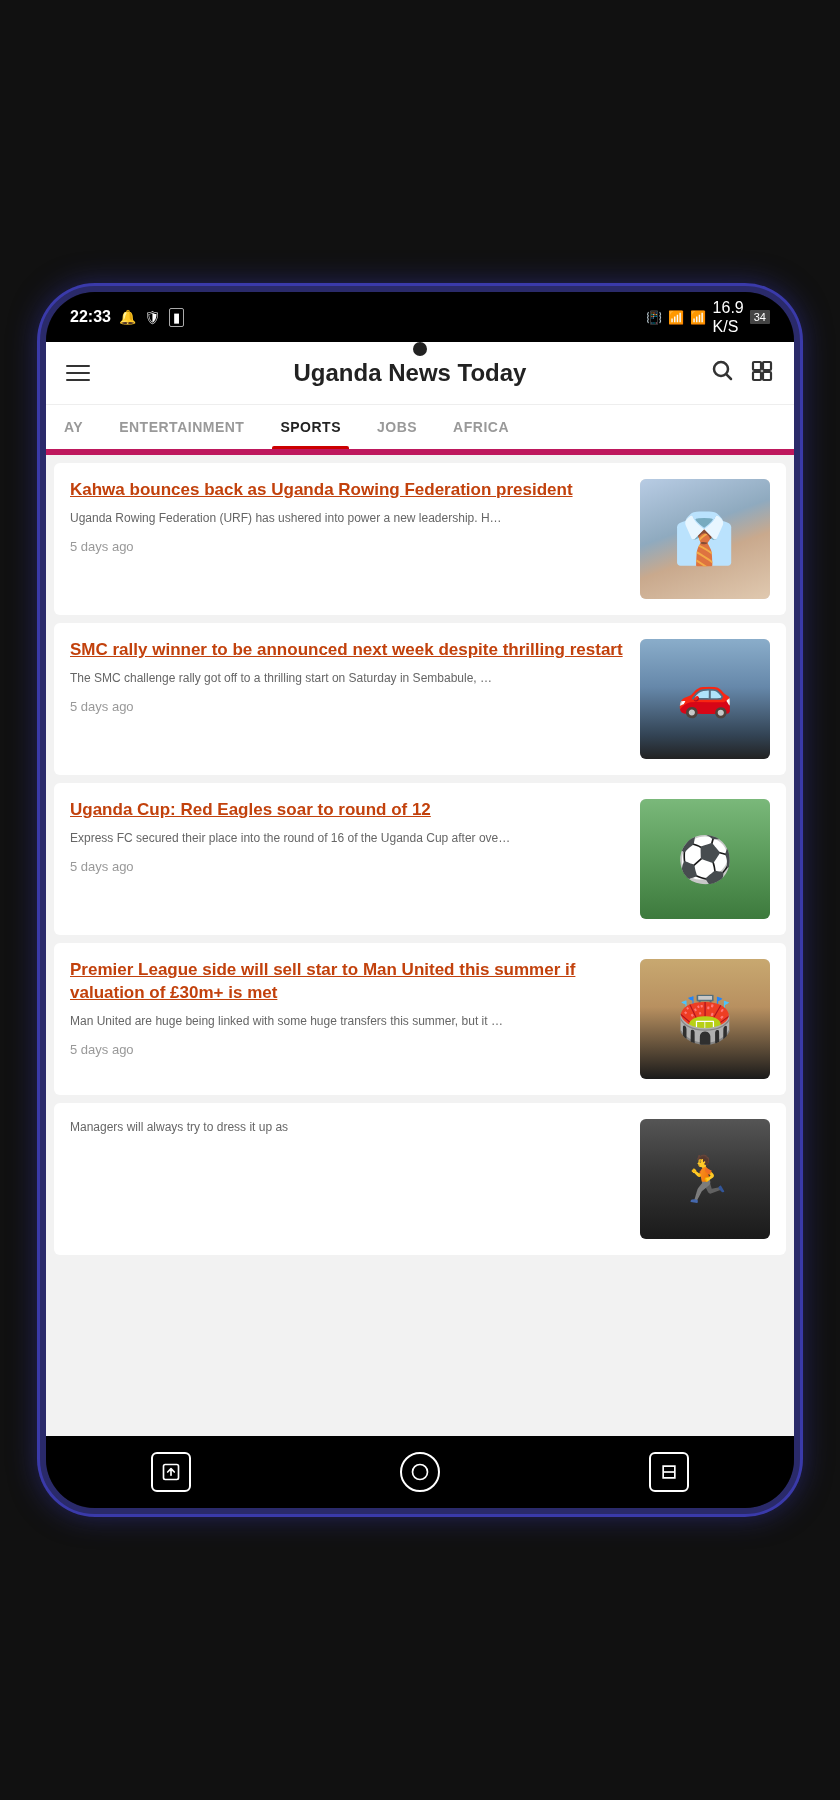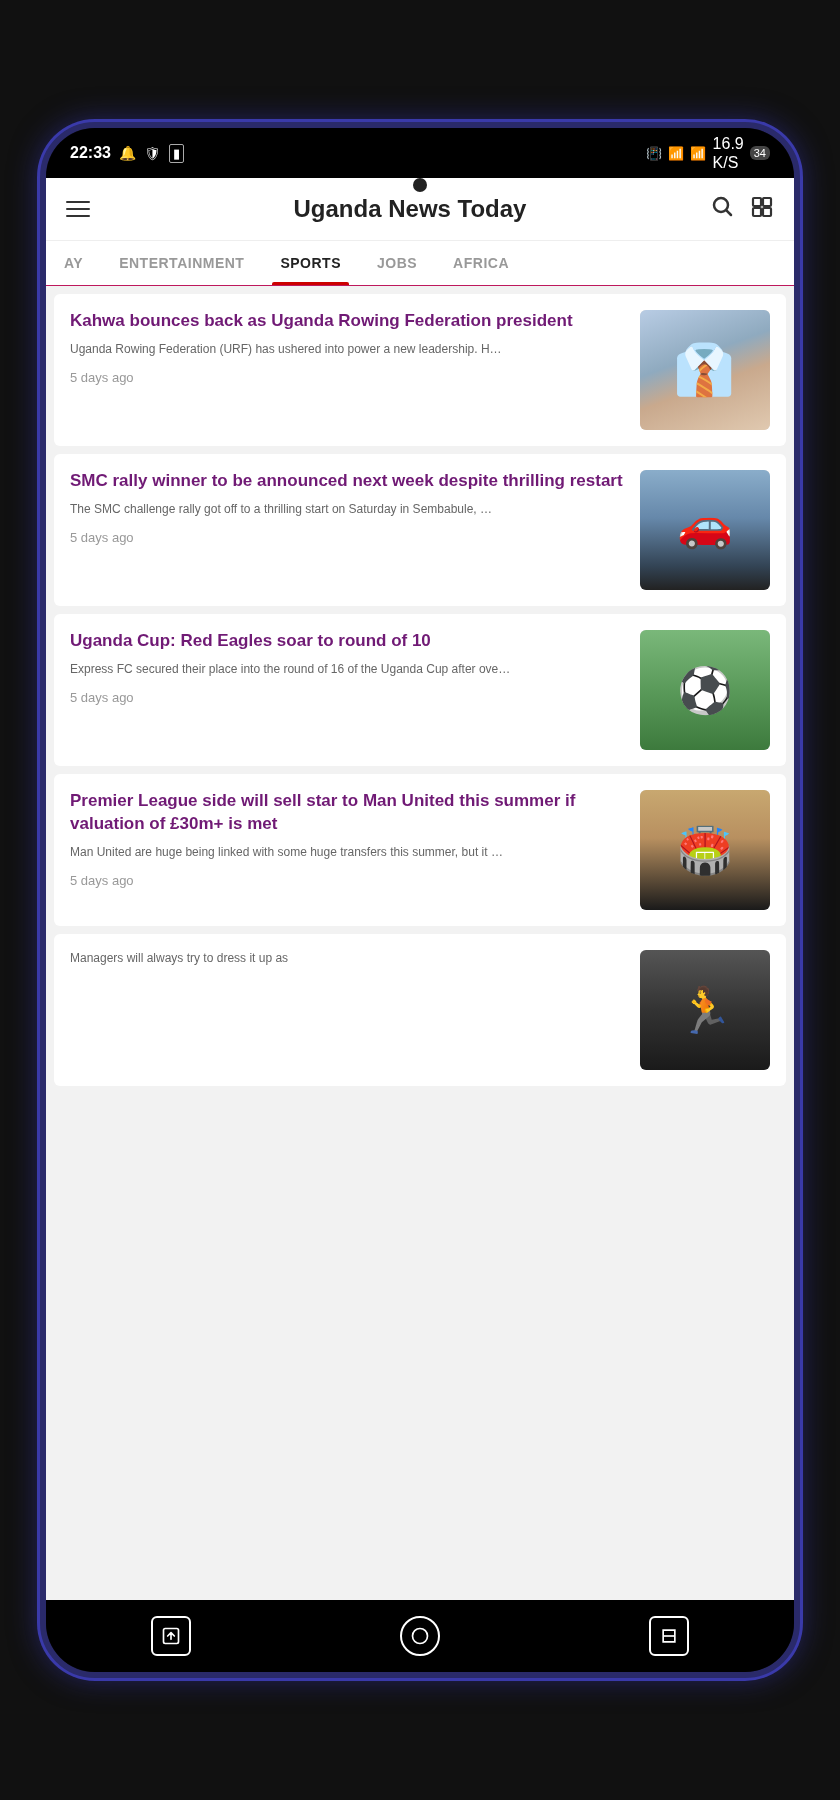--- a/index.html
+++ b/index.html
@@ -9,21 +9,21 @@
       height: 1800px;
       background: #111;
       display: flex;
       align-items: center;
       justify-content: center;
       font-family: 'Arial', sans-serif;
       overflow: hidden;
     }
     .phone-frame {
       width: 760px;
-      height: 1556px;
+      height: 1228px;
       background: #1a1a2e;
       border-radius: 55px;
       border: 6px solid #2a2a6a;
       box-shadow: 0 0 0 3px #3a3aaa, 0 0 30px rgba(60,60,200,0.5);
       display: flex;
       flex-direction: column;
       overflow: hidden;
       position: relative;
     }
     
@@ -47,21 +47,21 @@
       gap: 6px;
       font-size: 13px;
     }
     .status-left {
       display: flex;
       align-items: center;
       gap: 8px;
     }
     .battery-badge {
       background: #444;
-      border-radius: 6px;
+      border-radius: 1px;
       padding: 1px 4px;
       font-size: 11px;
       color: #fff;
     }
     
     .phone-screen {
       background: #fff;
       flex: 1;
       display: flex;
       flex-direction: column;
@@ -109,21 +109,21 @@
     .layout-icon-btn {
       font-size: 20px;
       cursor: pointer;
       color: #333;
     }
     
     .tab-bar {
       display: flex;
       align-items: center;
       background: #fff;
-      border-bottom: 1px solid #be185d;
+      border-bottom: 6px solid #be185d;
       overflow-x: auto;
       scrollbar-width: none;
     }
     .tab-bar::-webkit-scrollbar { display: none; }
     .tab-item {
       padding: 14px 18px;
       font-size: 14px;
       font-weight: 600;
       color: #999;
       cursor: pointer;
@@ -162,23 +162,24 @@
       cursor: pointer;
     }
     .news-content {
       flex: 1;
       display: flex;
       flex-direction: column;
     }
     .news-title {
       font-size: 17px;
       font-weight: 700;
-      color: #701a75;
+      color: #c2410c;
       line-height: 1.35;
       margin-bottom: 8px;
+      text-decoration: underline;
     }
     .news-excerpt {
       font-size: 12px;
       color: #666;
       line-height: 1.45;
       margin-bottom: 12px;
     }
     .news-time {
       font-size: 13px;
       color: #999;
@@ -381,21 +382,21 @@
           <div class="news-excerpt">The SMC challenge rally got off to a thrilling start on Saturday in Sembabule, …</div>
           <div class="news-time">5 days ago</div>
         </div>
         <div class="news-image">
           <div class="img-car"></div>
         </div>
       </div>
 
       <div class="news-card">
         <div class="news-content">
-          <div class="news-title">Uganda Cup: Red Eagles soar to round of 10</div>
+          <div class="news-title">Uganda Cup: Red Eagles soar to round of 12</div>
           <div class="news-excerpt">Express FC secured their place into the round of 16 of the Uganda Cup after ove…</div>
           <div class="news-time">5 days ago</div>
         </div>
         <div class="news-image">
           <div class="img-soccer"></div>
         </div>
       </div>
 
       <div class="news-card">
         <div class="news-content">

